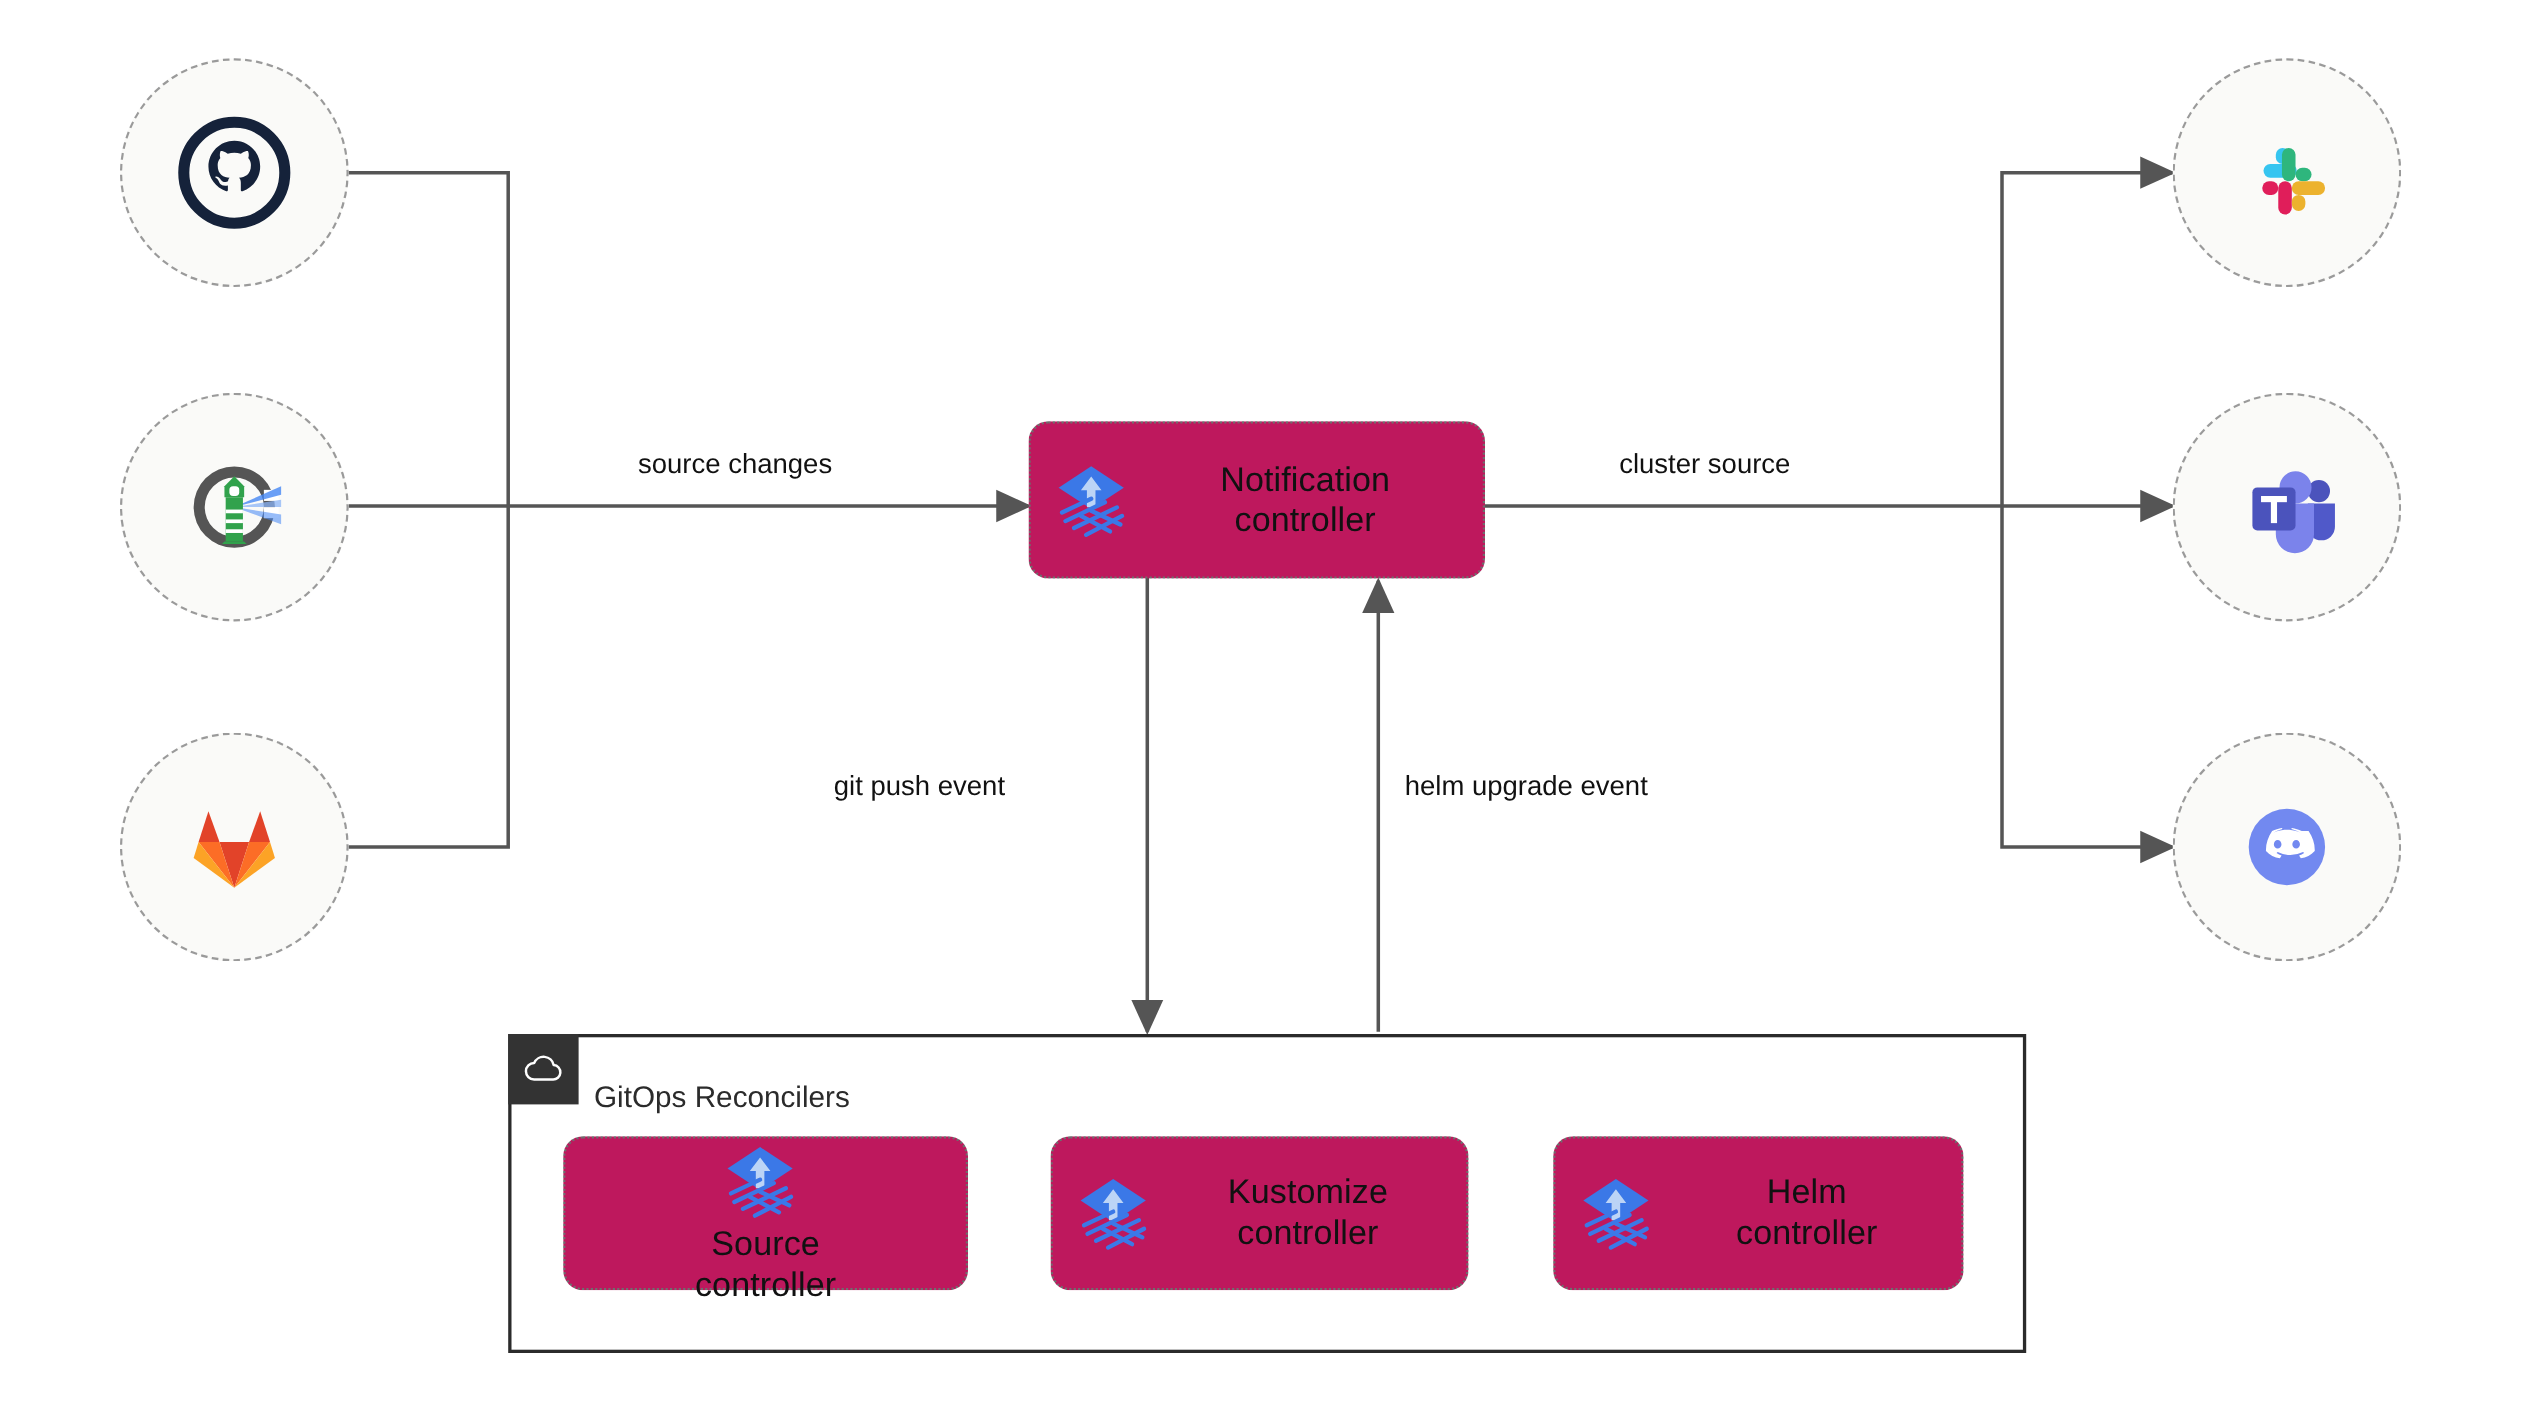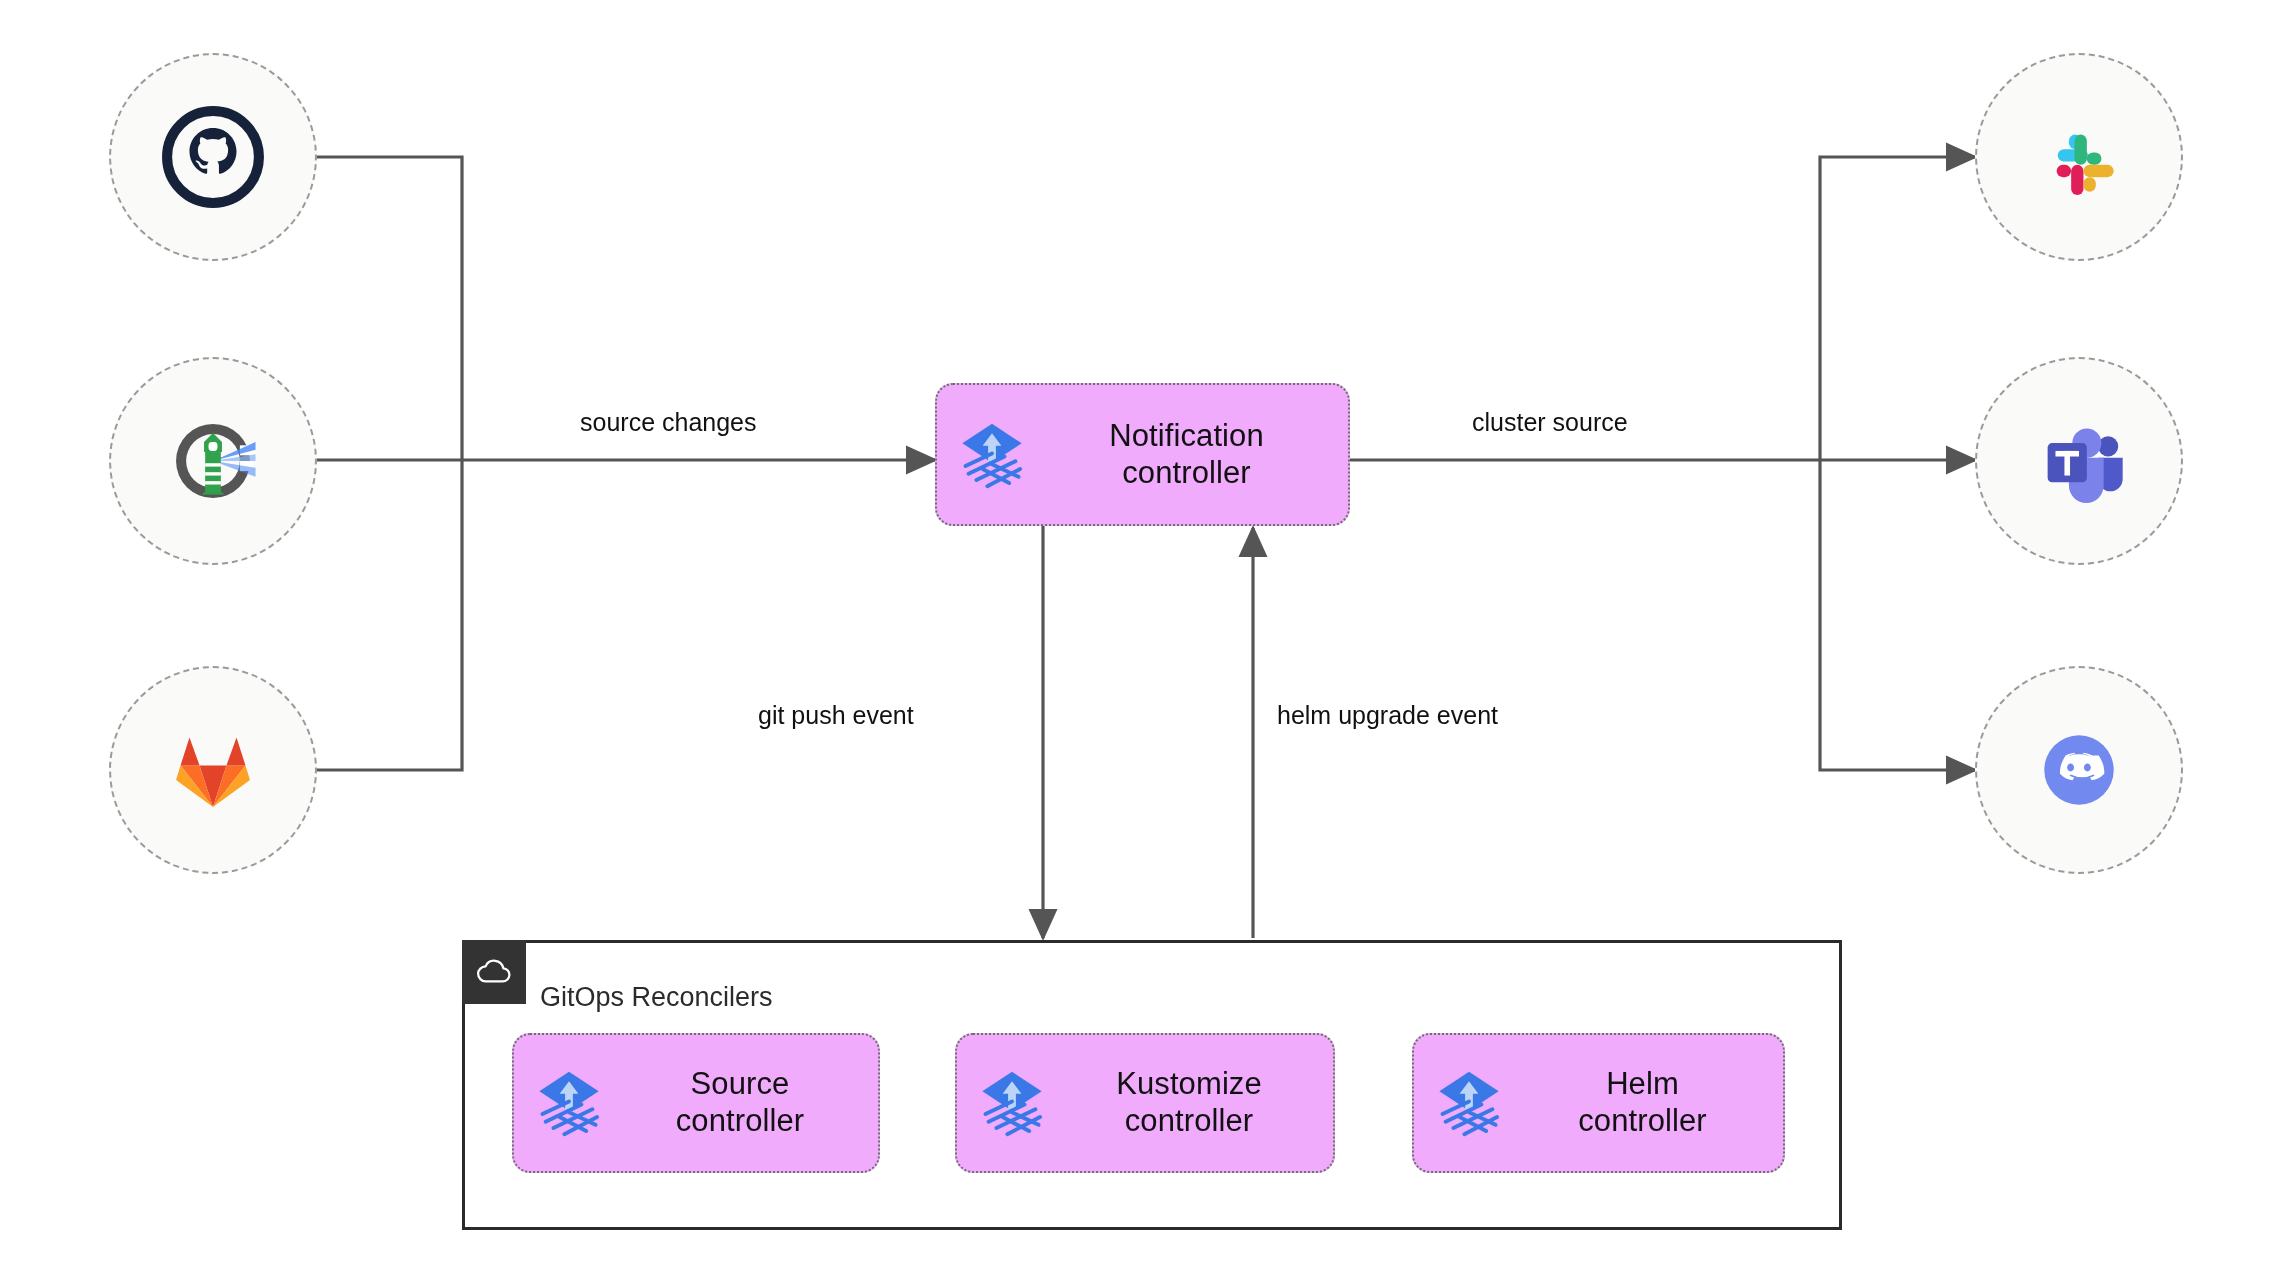--- a/index.html
+++ b/index.html
@@ -8,21 +8,21 @@
   #stage{position:absolute;left:0;top:0;width:2292px;height:1284px;}
   svg.wires{position:absolute;left:0;top:0;width:2292px;height:1284px;}
 
   
   .node-circle{position:absolute;width:208px;height:208px;border-radius:50%;
     border:2.5px dashed #9a9a9a;background:#fafaf8;
     display:flex;align-items:center;justify-content:center;box-sizing:border-box;}
   .node-circle .glyph{width:112px;height:112px;display:block;}
 
   
-  .ctrl-box{position:absolute;background:#f0abfc;border:2.5px dotted #6e6e6e;
+  .ctrl-box{position:absolute;background:#be185d;border:2.5px dotted #6e6e6e;
     border-radius:18px;box-sizing:border-box;display:flex;align-items:center;
     padding:0 16px;}
   .ctrl-box .flux-logo{width:78px;height:78px;flex:0 0 78px;margin-right:10px;}
   .ctrl-box .ctrl-label{flex:1;text-align:center;font-size:31px;line-height:1.18;
     color:#111;letter-spacing:.1px;}
 
   
   #reconcilers{position:absolute;left:462px;top:940px;width:1380px;height:290px;
     border:3px solid #2b2b2b;background:#ffffff;box-sizing:border-box;}
   #reconcilers-tab{position:absolute;left:462px;top:940px;width:64px;height:64px;
@@ -173,21 +173,21 @@
   <div class="edge-label" style="left:1277px;top:701px;">helm upgrade event</div>
 
   <div id="reconcilers"></div>
   <div id="reconcilers-tab">
     <svg viewBox="0 0 40 30">
       <path d="M11 25 a8 8 0 0 1 0-16 a10 10 0 0 1 19 2 a7 7 0 0 1 -1 14 Z" fill="none" stroke="#ffffff" stroke-width="2.4" stroke-linejoin="round"></path>
     </svg>
   </div>
   <div id="reconcilers-title">GitOps Reconcilers</div>
 
-  <div class="ctrl-box" style="left:512px;top:1033px;width:368px;height:140px;">
+  <div class="ctrl-box" style="left:512px;top:1033px;width:368px;height:140px;flex-direction:column;">
     <svg class="flux-logo" viewBox="0 0 100 100">
       <path d="M50 10 L88 35 L50 60 L12 35 Z" fill="#3b78e7"></path>
       <path d="M50 22 L62 38 L55 38 L55 58 L45 58 L45 38 L38 38 Z" fill="#bcd4f6"></path>
       <g stroke="#3b78e7" stroke-width="5" stroke-linecap="round" fill="none">
         <path d="M16 64 L50 48"></path>
           <path d="M20 74 L66 52"></path>
         <path d="M30 82 L80 58"></path>
           <path d="M44 90 L86 68"></path>
         <path d="M50 62 L84 78"></path>
           <path d="M38 68 L72 86"></path>

